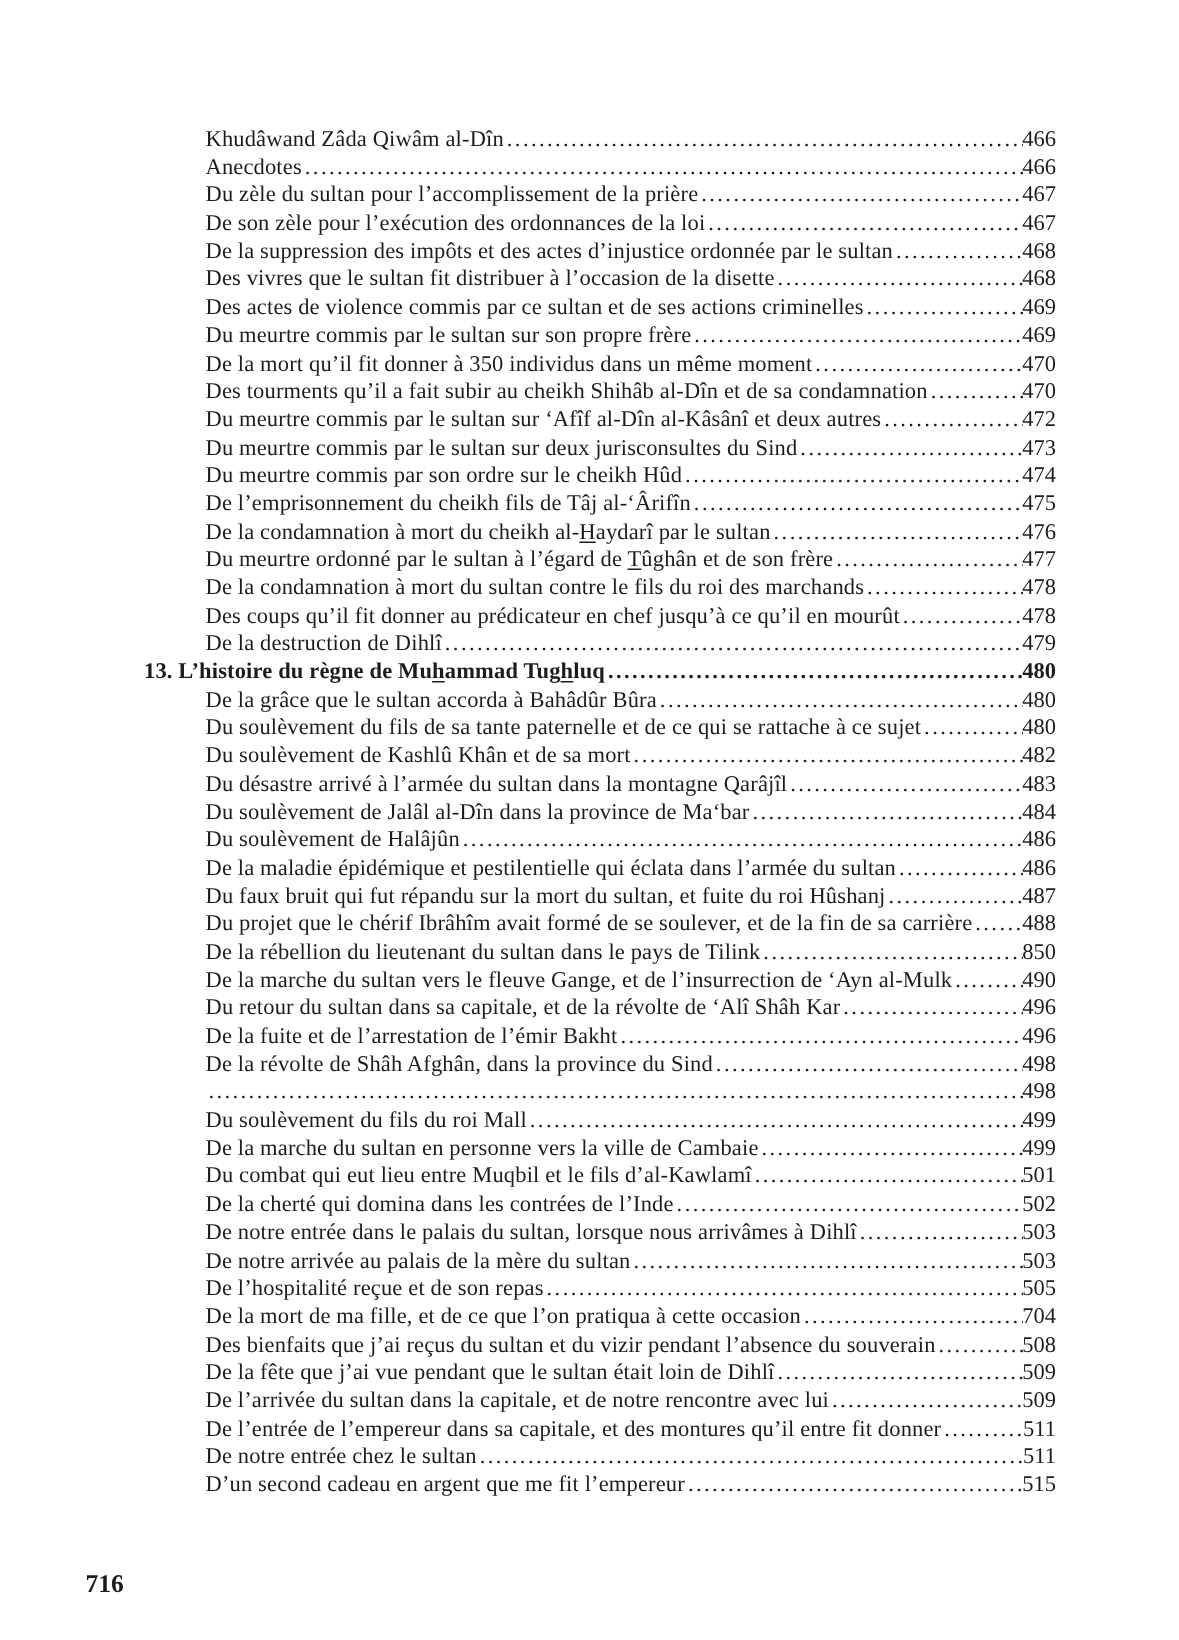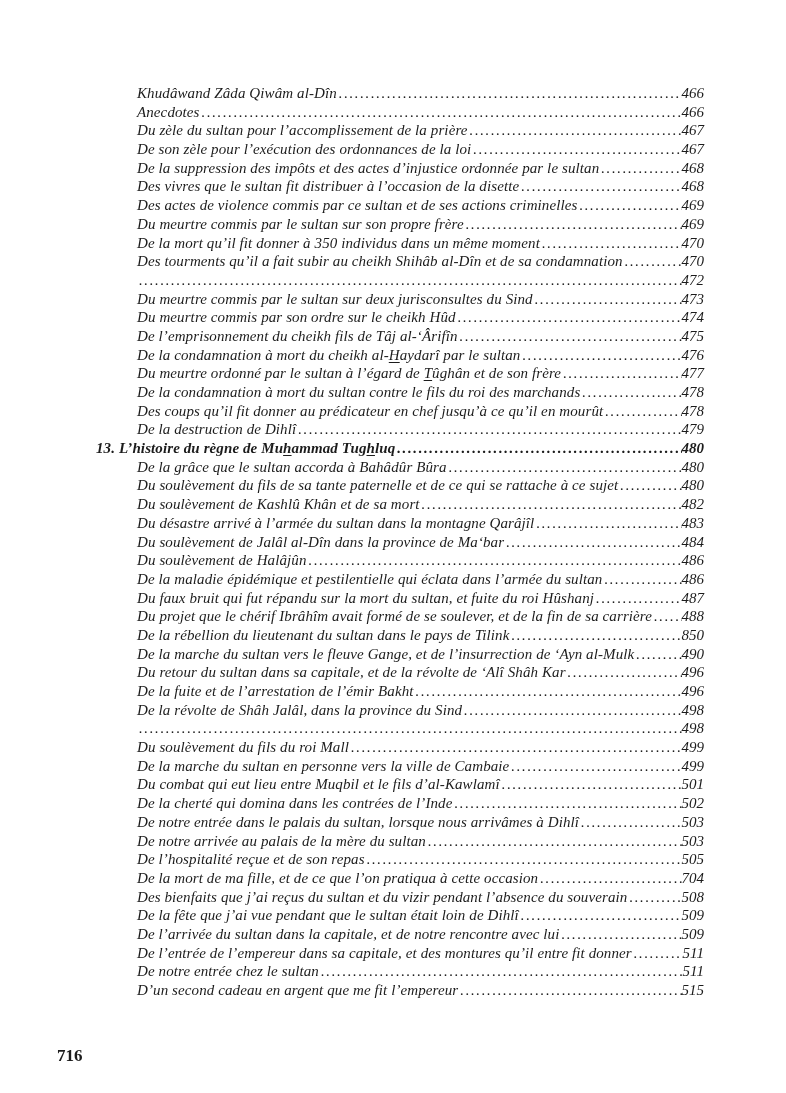--- a/index.html
+++ b/index.html
@@ -22,21 +22,20 @@
     top: 84px;
     width: 608px;
   }
   .toc-entry {
     display: flex;
     align-items: baseline;
     height: 18.7px;
     line-height: 18.7px;
     font-size: 15px;
     white-space: nowrap;
-    font-style: italic;
   }
   .toc-entry.level-1 {
     padding-left: 41px;
   }
   .toc-entry.bold {
     font-weight: 700;
   }
   .entry-text {
     flex: 0 0 auto;
     letter-spacing: 0.1px;
@@ -117,20 +116,21 @@
     <span class="entry-text"><span>De la mort qu’il fit donner à 350 individus dans un même moment</span></span>
     <span class="dots"></span>
     <span class="entry-page">470</span>
   </div>
       <div class="toc-entry level-1">
     <span class="entry-text"><span>Des tourments qu’il a fait subir au cheikh Shihâb al-Dîn et de sa condamnation</span></span>
     <span class="dots"></span>
     <span class="entry-page">470</span>
   </div>
       <div class="toc-entry level-1">
+    <span class="entry-text"><span>Du meurtre commis par le sultan sur ‘Afîf al-Dîn al-Kâsânî et deux autres</span></span>
     <span class="dots"></span>
     <span class="entry-page">472</span>
   </div>
       <div class="toc-entry level-1">
     <span class="entry-text"><span>Du meurtre commis par le sultan sur deux jurisconsultes du Sind</span></span>
     <span class="dots"></span>
     <span class="entry-page">473</span>
   </div>
       <div class="toc-entry level-1">
     <span class="entry-text"><span>Du meurtre commis par son ordre sur le cheikh Hûd</span></span>
@@ -231,21 +231,21 @@
     <span class="entry-text"><span>Du retour du sultan dans sa capitale, et de la révolte de ‘Alî Shâh Kar</span></span>
     <span class="dots"></span>
     <span class="entry-page">496</span>
   </div>
       <div class="toc-entry level-1">
     <span class="entry-text"><span>De la fuite et de l’arrestation de l’émir Bakht</span></span>
     <span class="dots"></span>
     <span class="entry-page">496</span>
   </div>
       <div class="toc-entry level-1">
-    <span class="entry-text"><span>De la révolte de Shâh Jalâl, dans la province du Sind</span></span>
+    <span class="entry-text"><span>De la révolte de Shâh Afghân, dans la province du Sind</span></span>
     <span class="dots"></span>
     <span class="entry-page">498</span>
   </div>
       <div class="toc-entry level-1">
     <span class="dots"></span>
     <span class="entry-page">498</span>
   </div>
       <div class="toc-entry level-1">
     <span class="entry-text"><span>Du soulèvement du fils du roi Mall</span></span>
     <span class="dots"></span>

